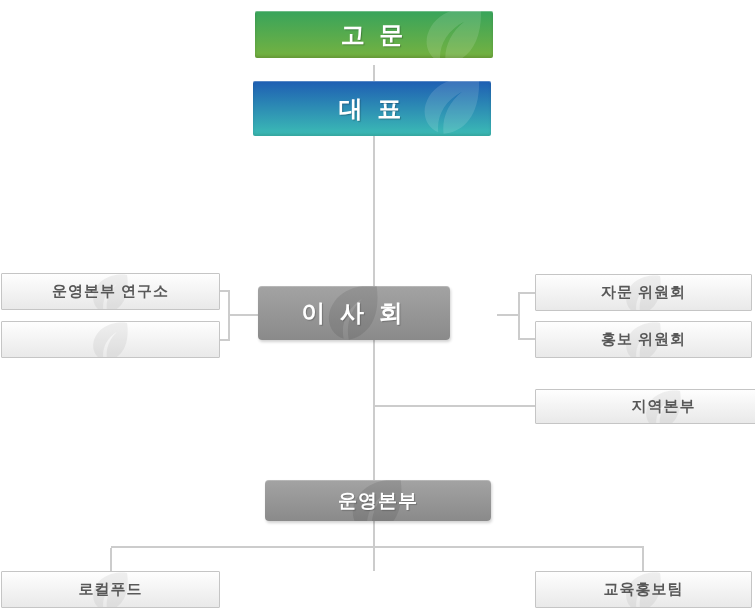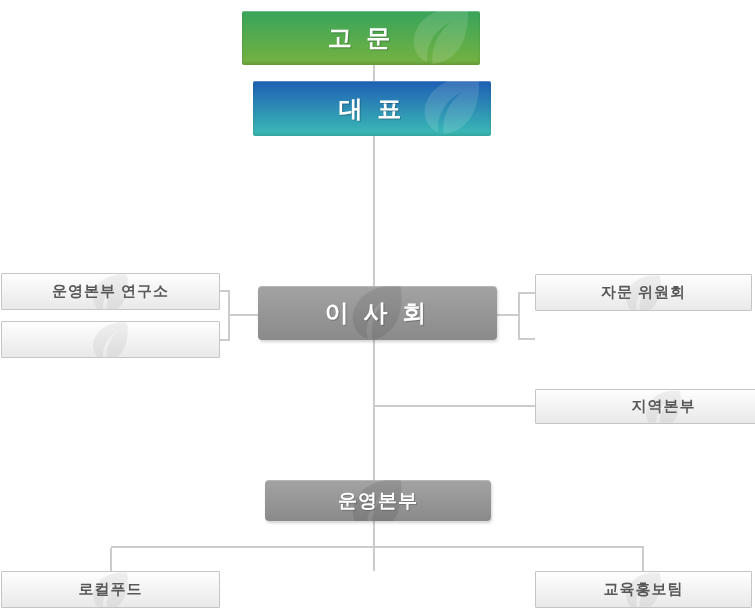--- a/index.html
+++ b/index.html
@@ -85,35 +85,35 @@
   <div class="line" style="left:642px;top:548px;width:2px;height:23px"></div>
   <div class="line" style="left:220px;top:290px;width:10px;height:2px"></div>
   <div class="line" style="left:220px;top:339px;width:10px;height:2px"></div>
   <div class="line" style="left:228px;top:290px;width:2px;height:51px"></div>
   <div class="line" style="left:230px;top:314px;width:28px;height:2px"></div>
   <div class="line" style="left:497px;top:314px;width:23px;height:2px"></div>
   <div class="line" style="left:518px;top:292px;width:2px;height:48px"></div>
   <div class="line" style="left:520px;top:292px;width:15px;height:2px"></div>
   <div class="line" style="left:520px;top:338px;width:15px;height:2px"></div>
 
-  <div class="node node-green" style="left:242px;top:11px;width:238px;height:54px">
+  <div class="node node-green" style="left:255px;top:11px;width:238px;height:47px">
     <svg class="leaf leaf-right">
         <use href="#leaf-shape"></use>
       </svg>
     <span class="lbl">고 문</span>
   </div>
 
   <div class="node node-blue" style="left:253px;top:81px;width:238px;height:55px">
     <svg class="leaf leaf-right">
         <use href="#leaf-shape"></use>
       </svg>
     <span class="lbl">대 표</span>
   </div>
 
-  <div class="node node-dark big" style="left:258px;top:286px;width:239px;height:54px">
+  <div class="node node-dark big" style="left:258px;top:286px;width:192px;height:54px">
     <svg class="leaf leaf-center-dark">
         <use href="#leaf-shape"></use>
       </svg>
     <span class="lbl">이 사 회</span>
   </div>
 
   <div class="node node-light" style="left:1px;top:273px;width:219px;height:37px">
     <svg class="leaf leaf-center-light">
         <use href="#leaf-shape"></use>
       </svg>
@@ -126,20 +126,26 @@
       </svg>
   </div>
 
   <div class="node node-light" style="left:535px;top:274px;width:217px;height:37px">
     <svg class="leaf leaf-center-light">
         <use href="#leaf-shape"></use>
       </svg>
     <span class="lbl">자문 위원회</span>
   </div>
 
+  <div class="node node-light" style="left:535px;top:321px;width:217px;height:37px">
+    <svg class="leaf leaf-center-light">
+        <use href="#leaf-shape"></use>
+      </svg>
+    <span class="lbl">홍보 위원회</span>
+  </div>
 
   <div class="node node-light" style="left:535px;top:389px;width:257px;height:35px">
     <svg class="leaf leaf-center-light">
         <use href="#leaf-shape"></use>
       </svg>
     <span class="lbl">지역본부</span>
   </div>
 
   <div class="node node-dark small" style="left:265px;top:480px;width:226px;height:41px">
     <svg class="leaf leaf-center-dark">

